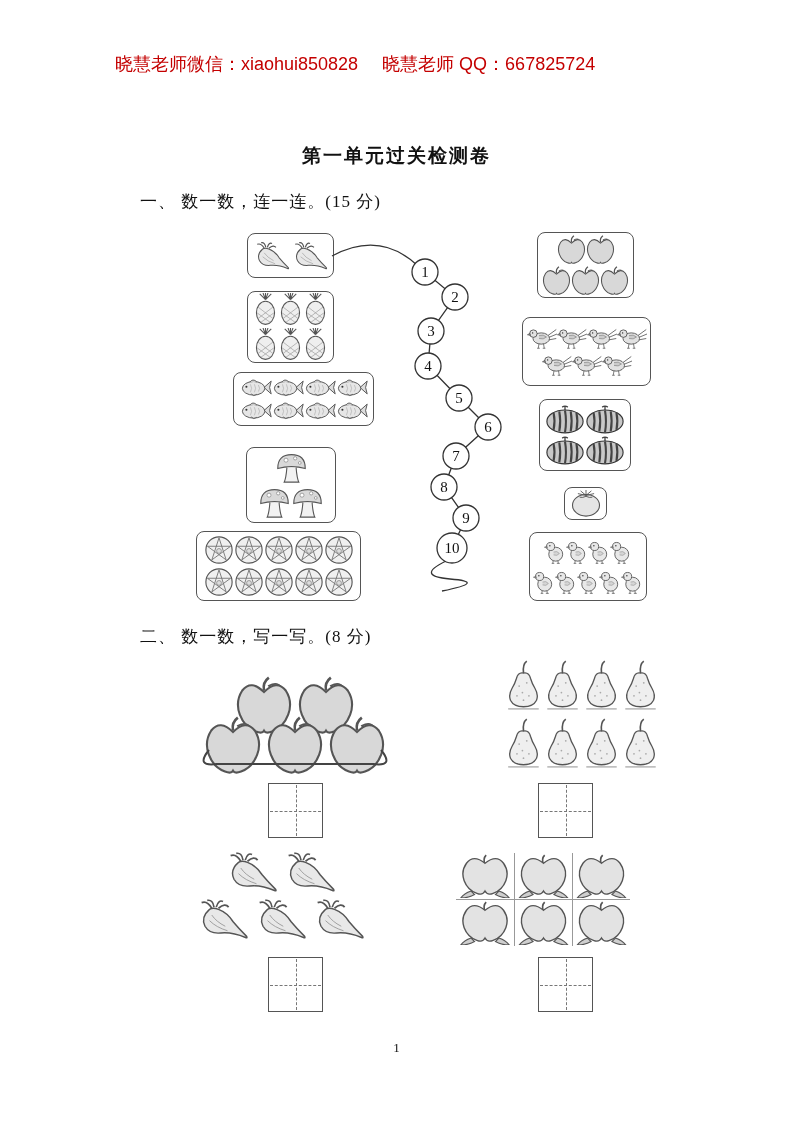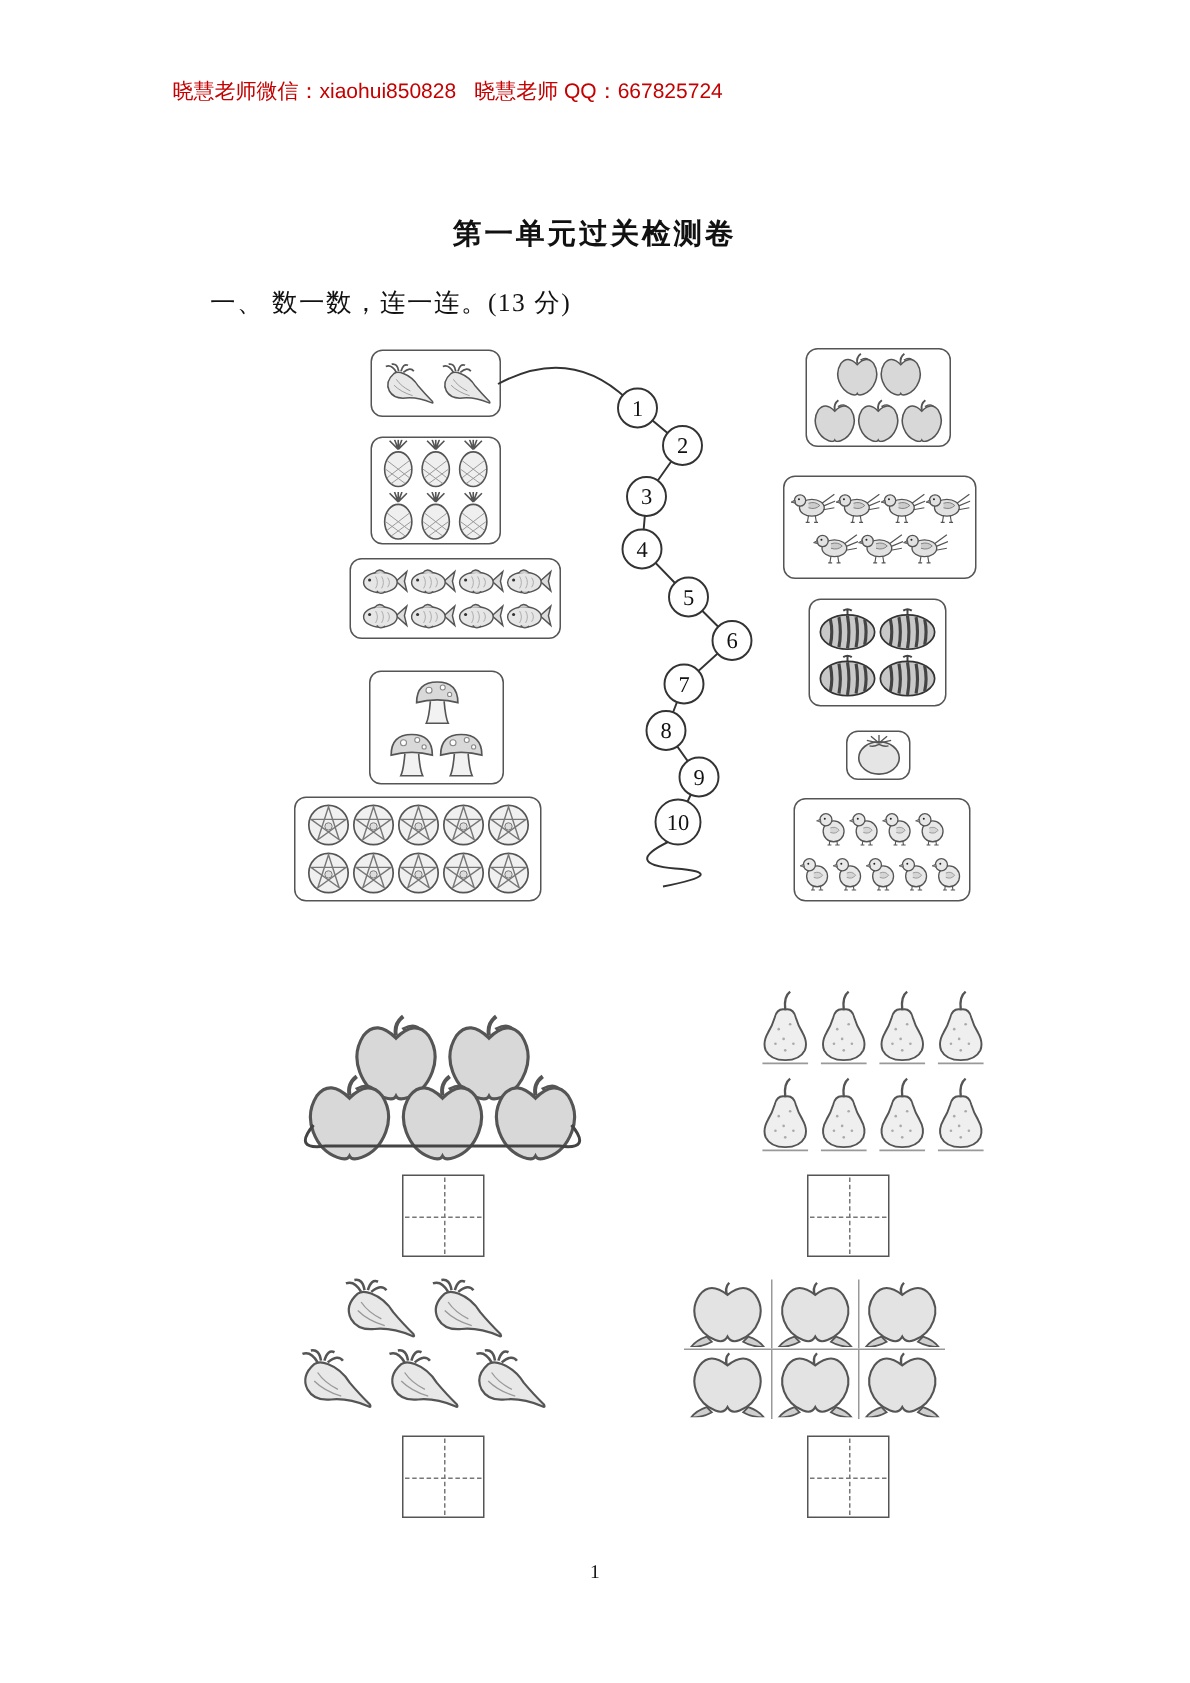--- a/index.html
+++ b/index.html
@@ -1,21 +1,21 @@
 <!DOCTYPE html>
 <html><head>
 <meta charset="utf-8">
 <style>
   * { margin:0; padding:0; box-sizing:border-box; }
   html,body { background:#e9e9e9; }
   body { font-family:"Liberation Serif", serif; }
   .page { position:relative; width:793px; height:1122px; margin:0 auto; background:#fff; overflow:hidden; }
 
-  .header { position:absolute; left:115px; top:52px; width:560px; display:flex; gap:12px;
-            font-size:14px; color:#c40000; white-space:nowrap;
+  .header { position:absolute; left:115px; top:52px; width:560px; display:flex; gap:24px;
+            font-size:18px; color:#c40000; white-space:nowrap;
             font-family:"Liberation Sans", sans-serif; }
   .header .bold { font-weight:bold; }
 
   .title { position:absolute; left:0; right:0; top:143px; text-align:center;
            font-size:19px; font-weight:bold; letter-spacing:2px; color:#111; }
 
   .sec-heading { position:absolute; font-size:17px; color:#111; letter-spacing:1px; }
   .s1h { left:140px; top:190px; }
   .s2h { left:140px; top:625px; }
 
@@ -202,21 +202,21 @@
 
 <div class="page">
 
   <div class="header">
     <span>晓慧老师微信：xiaohui850828</span>
     <span>晓慧老师 QQ：667825724</span>
   </div>
 
   <h1 class="title">第一单元过关检测卷</h1>
 
-  <div class="sec-heading s1h">一、 数一数，连一连。(13 分)</div>
+  <div class="sec-heading s1h">一、 数一数，连一连。(15 分)</div>
 
   <div class="pbox radish-box">
       <div class="icon-row">
         <svg class="pic pic-radish">
           <use href="#sym-radish" xlink:href="#sym-radish"></use>
         </svg>
         <svg class="pic pic-radish">
           <use href="#sym-radish" xlink:href="#sym-radish"></use>
         </svg>
       </div>
@@ -473,20 +473,21 @@
     <g>
       <circle class="num-circle" cx="136" cy="288" r="13"></circle>
       <text class="num-text" x="136" y="293">9</text>
     </g>
     <g>
       <circle class="num-circle" cx="122" cy="318" r="15"></circle>
       <text class="num-text" x="122" y="323">10</text>
     </g>
   </svg>
 
+  <div class="sec-heading s2h">二、 数一数，写一写。(8 分)</div>
 
   <div class="pstack apple-stack">
       <div class="icon-row">
         <svg class="pic pic-apple">
           <use href="#sym-apple" xlink:href="#sym-apple"></use>
         </svg>
         <svg class="pic pic-apple">
           <use href="#sym-apple" xlink:href="#sym-apple"></use>
         </svg>
       </div>

